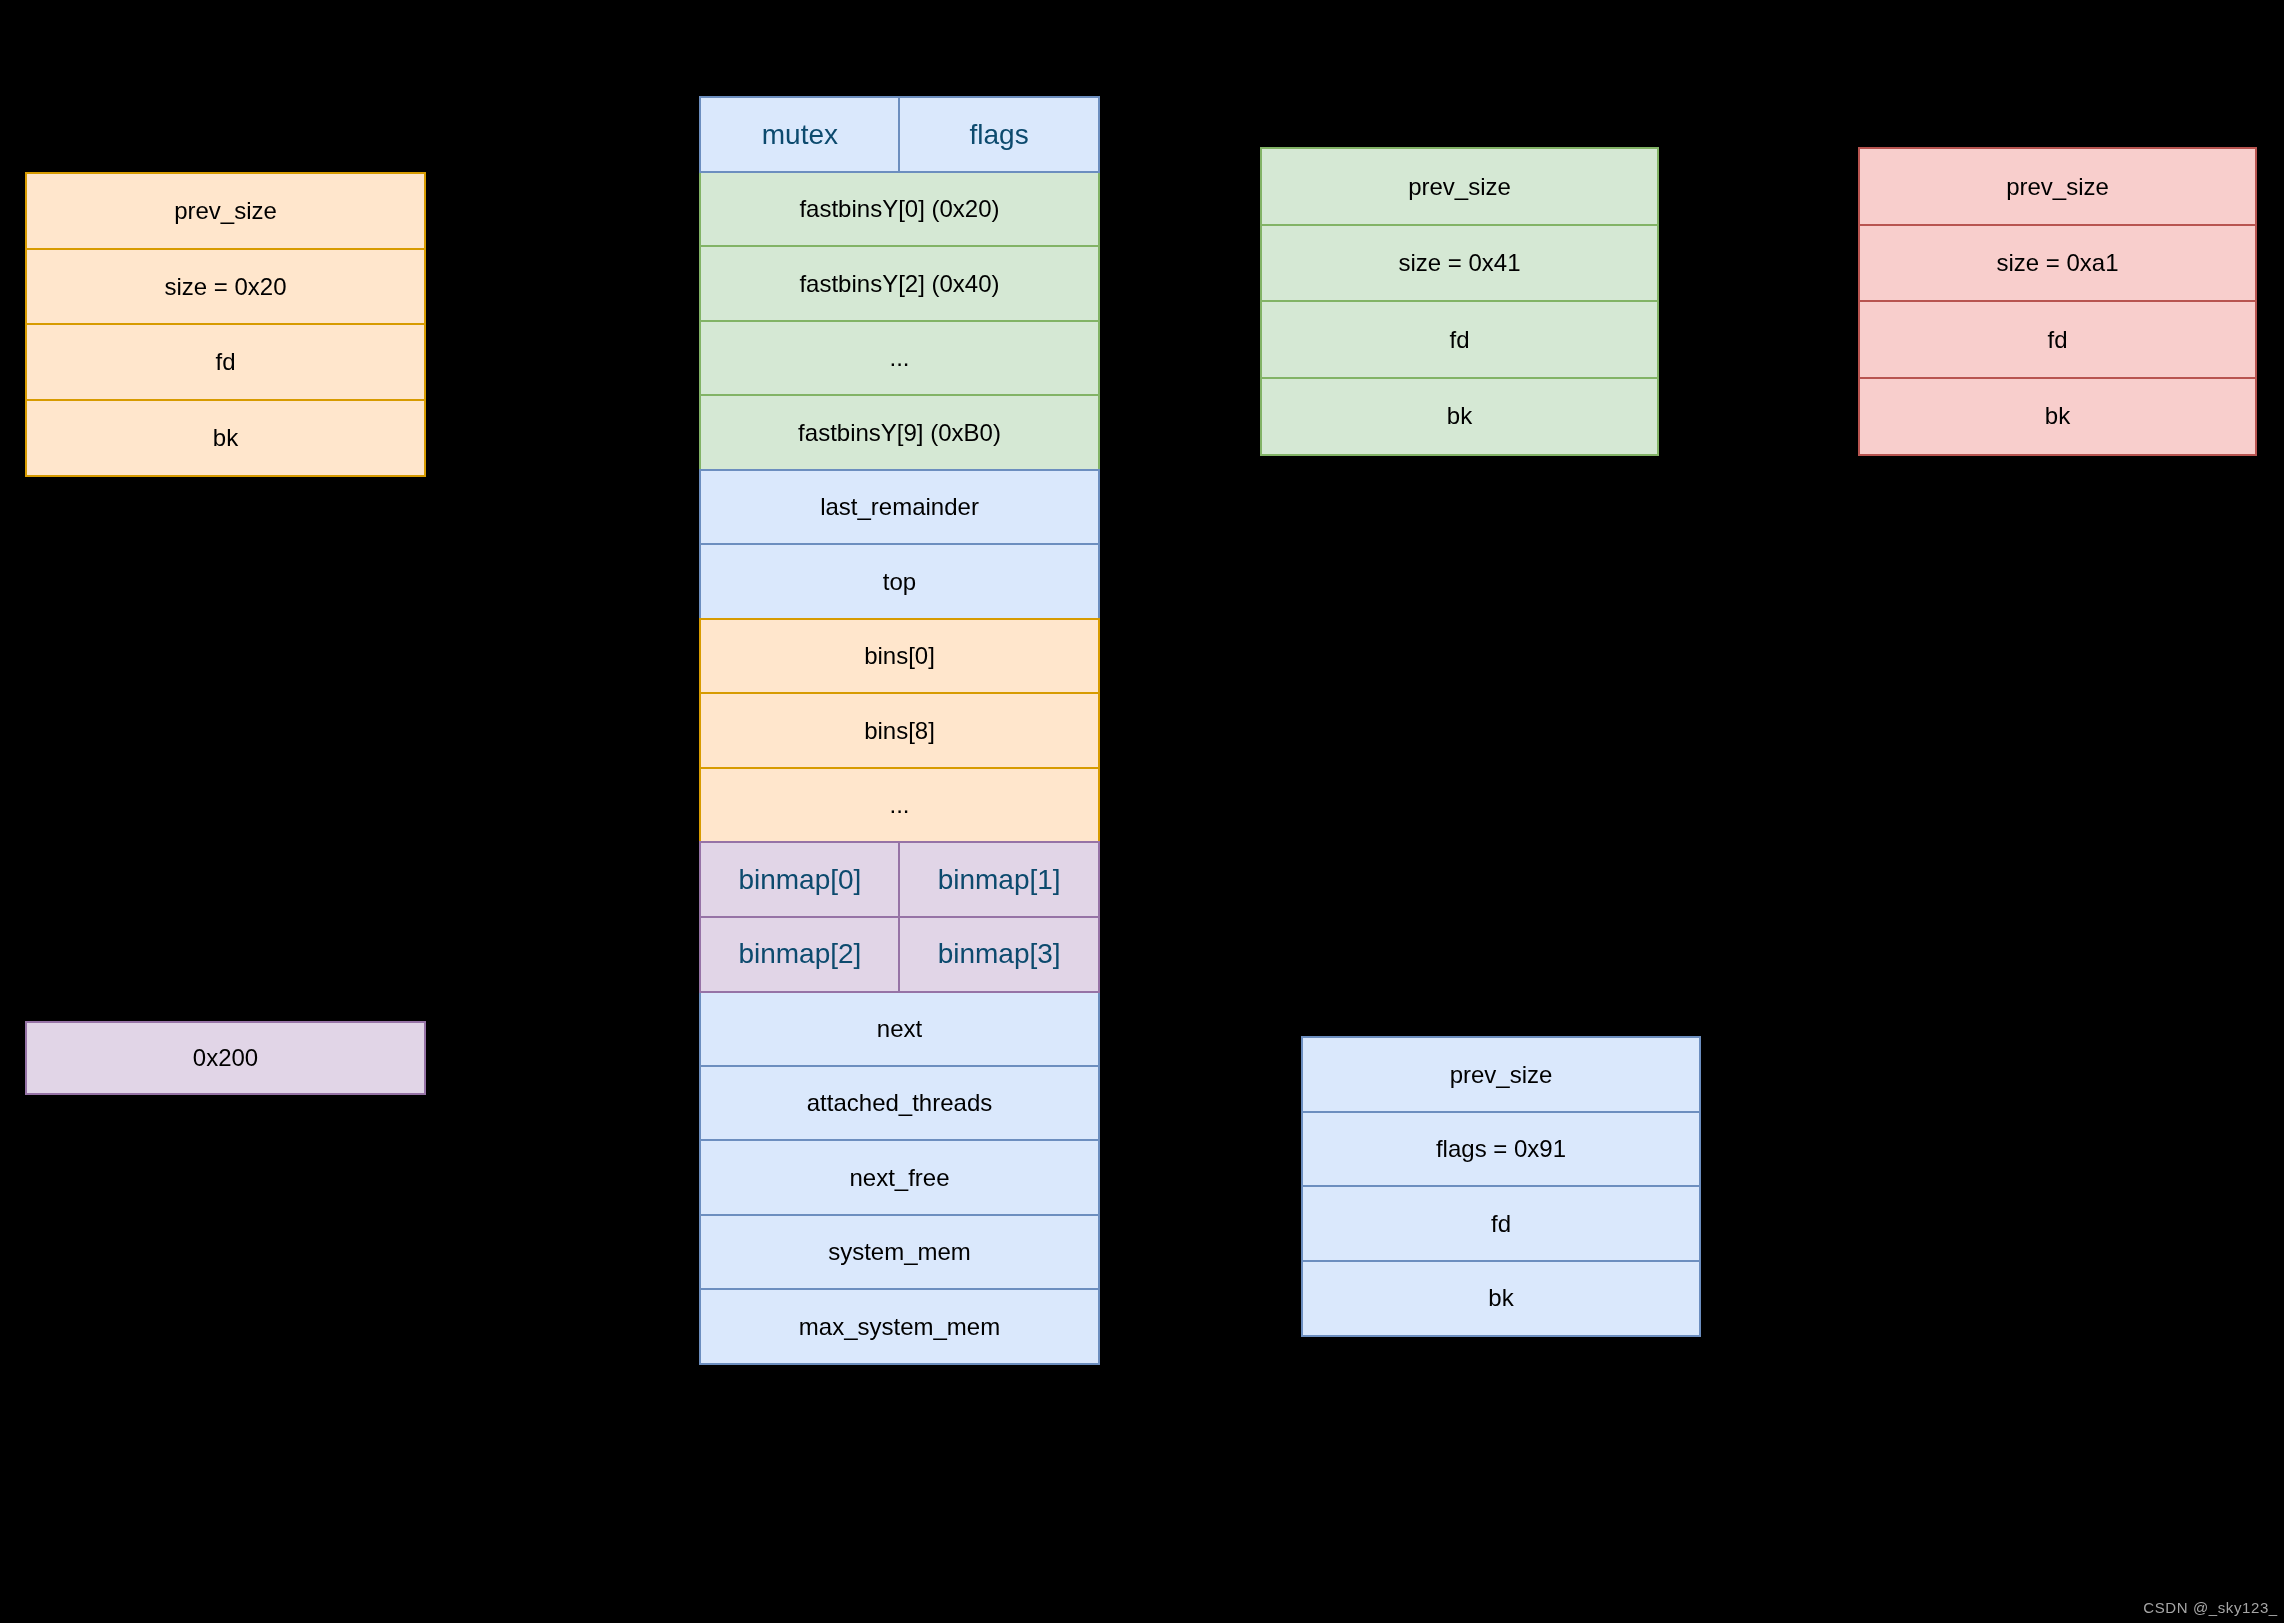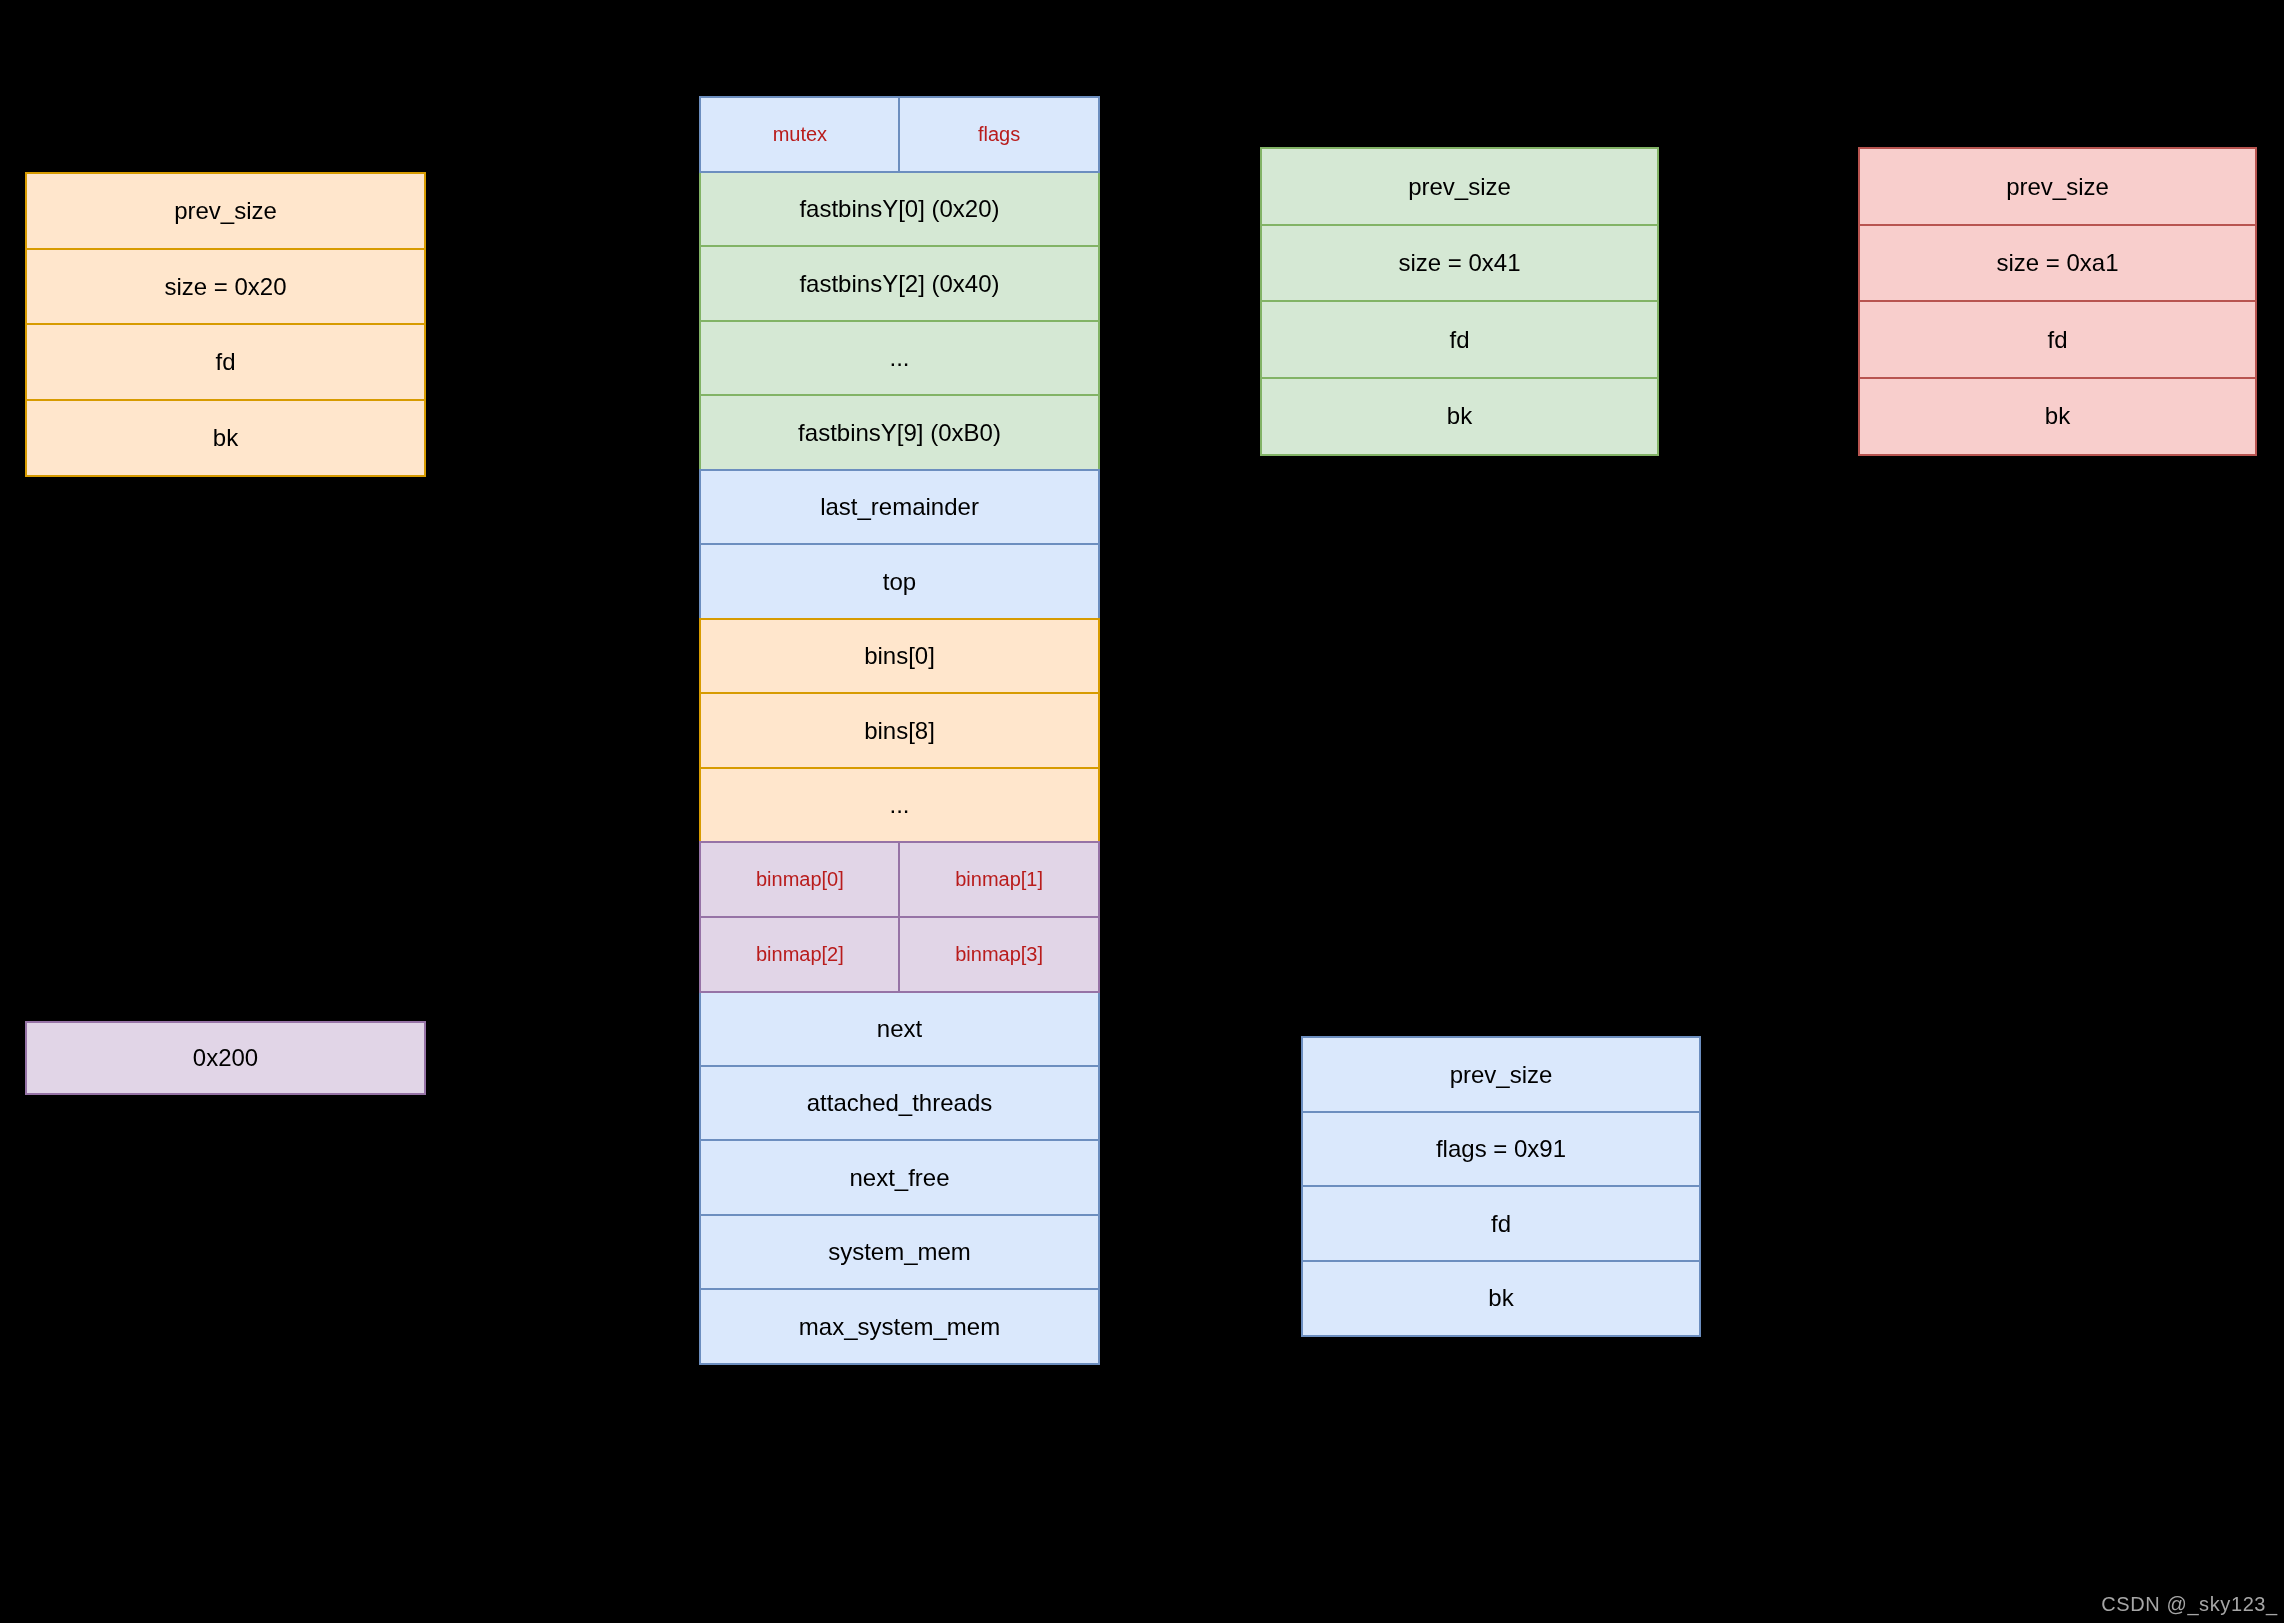--- a/index.html
+++ b/index.html
@@ -33,22 +33,22 @@
   }
   .mrow + .mrow, .mrow.collapse-top { margin-top: -2.5px; }
   .mrow.split { padding: 0; }
   .mcell {
     box-sizing: border-box;
     flex: 1 1 0;
     height: 100%;
     display: flex;
     align-items: center;
     justify-content: center;
-    font-size: 20px;
-    color: #b91c1c;
+    font-size: 28px;
+    color: #0c4a6e;
     border-style: solid;
     border-width: 2.5px;
   }
   .mcell + .mcell { margin-left: -2.5px; }
 
   
   .blue   { background: #dae8fc; border-color: #6c8ebf; }
   .green  { background: #d5e8d4; border-color: #82b366; }
   .orange { background: #ffe6cc; border-color: #d79b00; }
   .purple { background: #e1d5e7; border-color: #9673a6; }
@@ -72,21 +72,21 @@
   #chunk-0x91 { left: 1301px; top: 1036px; width: 400px; }
   #chunk-0x91 .mrow { height: 77px; }
 
   #box-0x200 { left: 25px; top: 1021px; width: 401px; }
   #box-0x200 .mrow { height: 74px; }
 
   .watermark {
     position: absolute;
     right: 6.2px;
     bottom: 7.5px;
-    font-size: 20px;
+    font-size: 15px;
     color: #a6a6a6;
     letter-spacing: 0.6px;
   }
 </style>
 </head>
 <body>
 
 <div class="stage">
 
   <div class="memtable" id="chunk-0x20">

